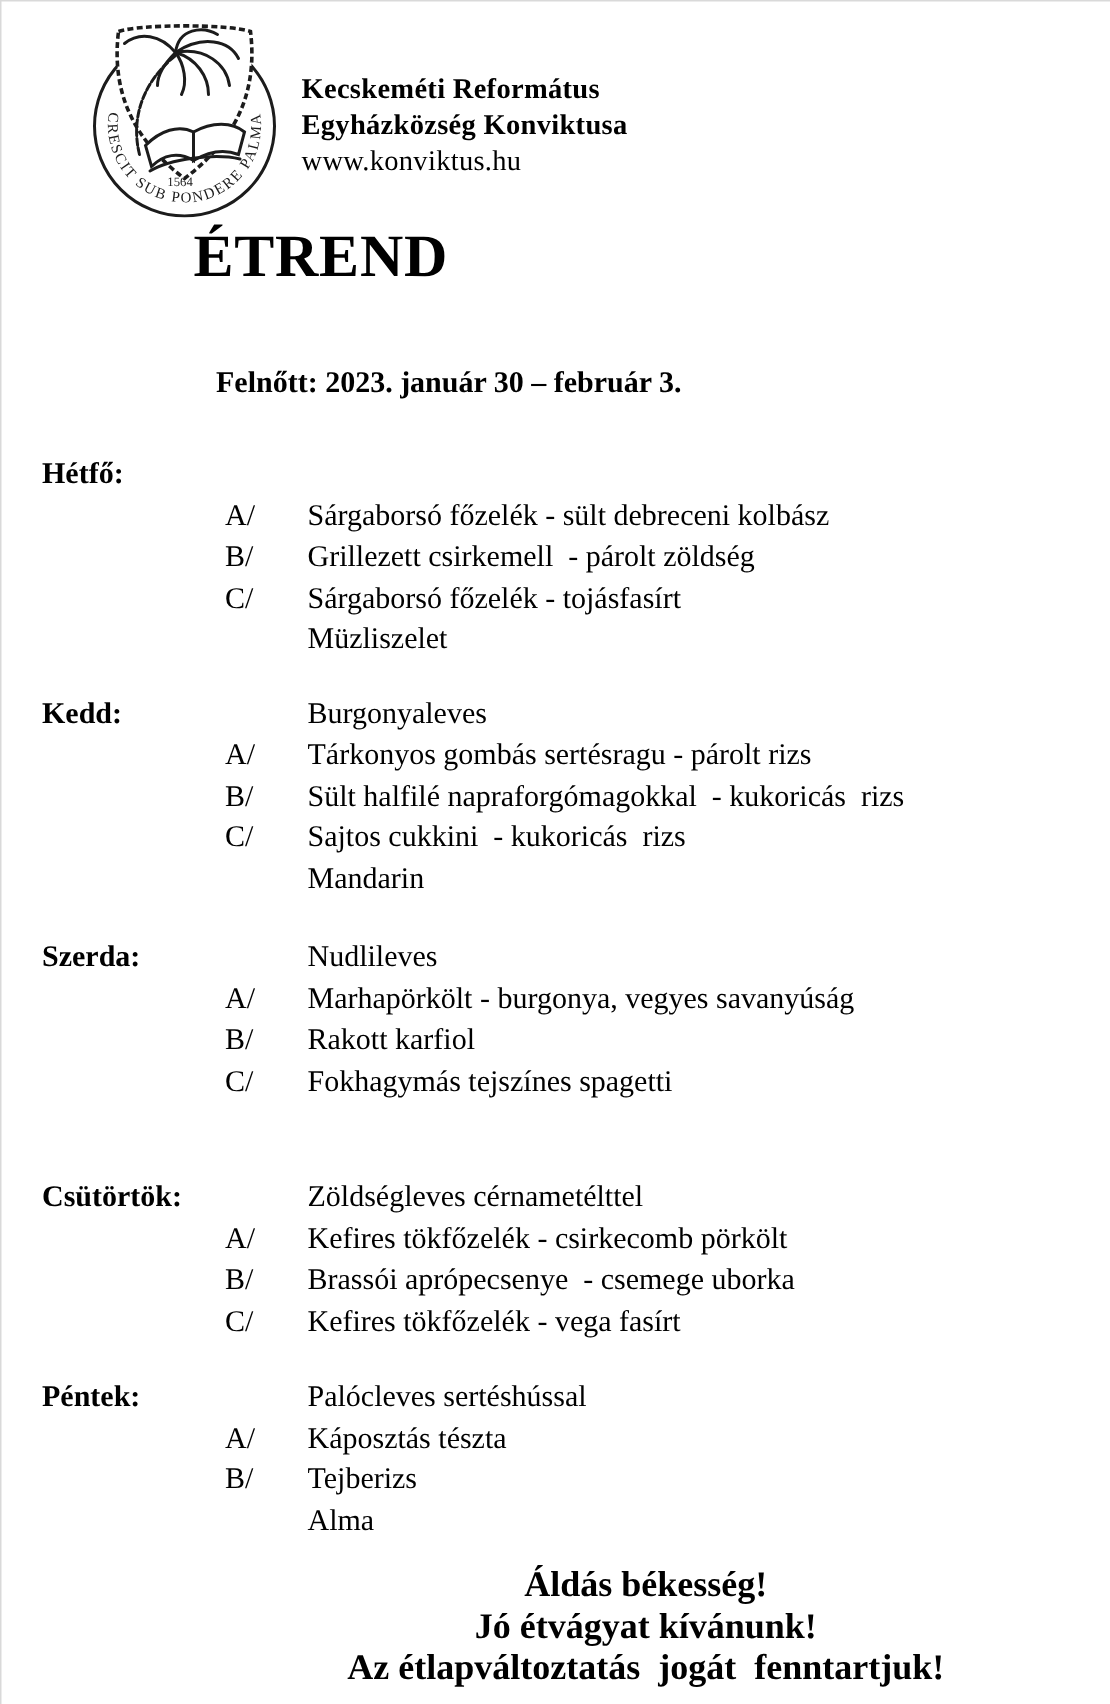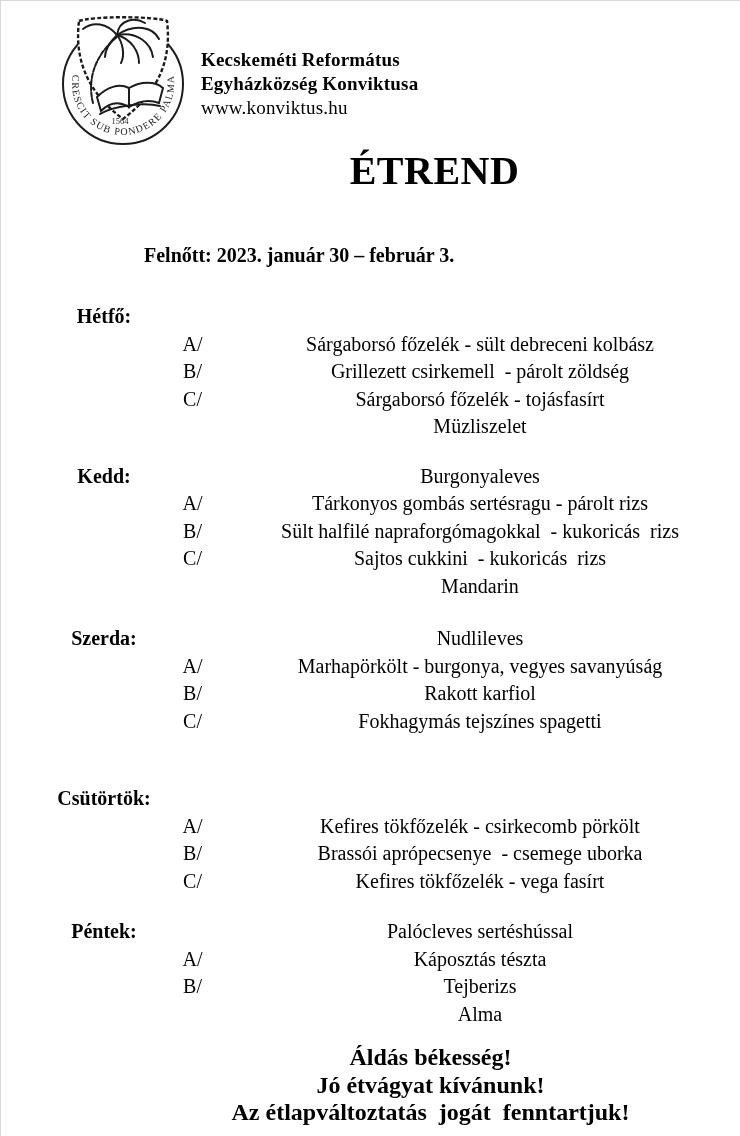--- a/index.html
+++ b/index.html
@@ -22,40 +22,39 @@
     position: absolute; left: 200px; top: 47px;
     font-size: 19px; font-weight: bold; line-height: 24px;
     letter-spacing: 0.2px;
   }
   .header-text .site { font-weight: normal; }
 
   
   .title {
     position: absolute; top: 147px; left: 0; width: 100%;
     box-sizing: border-box; padding-left: 128px;
-    text-align: center;
+    text-align: left;
     font-size: 40px; font-weight: bold; line-height: 46px;
     letter-spacing: 0.5px;
   }
   .subtitle {
     position: absolute; top: 241px; left: 0; width: 100%;
     box-sizing: border-box; padding-left: 143px;
     text-align: left;
     font-size: 20px; font-weight: bold; line-height: 27px;
     white-space: pre-wrap;
   }
 
   
   .menu { position: absolute; top: 302px; left: 0; width: 100%; font-size: 20px; }
   .row {
     display: grid;
     grid-template-columns: 122px 55px 1fr;
-    padding-left: 42px;
+    padding-left: 27px;
     line-height: 27.5px;
-    text-align: center;
   }
   .day  { font-weight: bold; }
   .dish { white-space: pre-wrap; }
   .section.s1 { margin-top: 22px; }
   .section.s2 { margin-top: 25px; }
   .section.s3 { margin-top: 50px; }
   .section.s4 { margin-top: 23px; }
 
   
   .footer {
@@ -190,20 +189,21 @@
         <span class="day"></span>
         <span class="letter">C/</span>
         <span class="dish">Fokhagymás tejszínes spagetti</span>
       </div>
     </div>
 
     <div class="section s3">
       <div class="row">
         <span class="day">Csütörtök:</span>
         <span class="letter"></span>
+        <span class="dish">Zöldségleves cérnametélttel</span>
       </div>
       <div class="row">
         <span class="day"></span>
         <span class="letter">A/</span>
         <span class="dish">Kefires tökfőzelék - csirkecomb pörkölt</span>
       </div>
       <div class="row">
         <span class="day"></span>
         <span class="letter">B/</span>
         <span class="dish">Brassói aprópecsenye  - csemege uborka</span>

